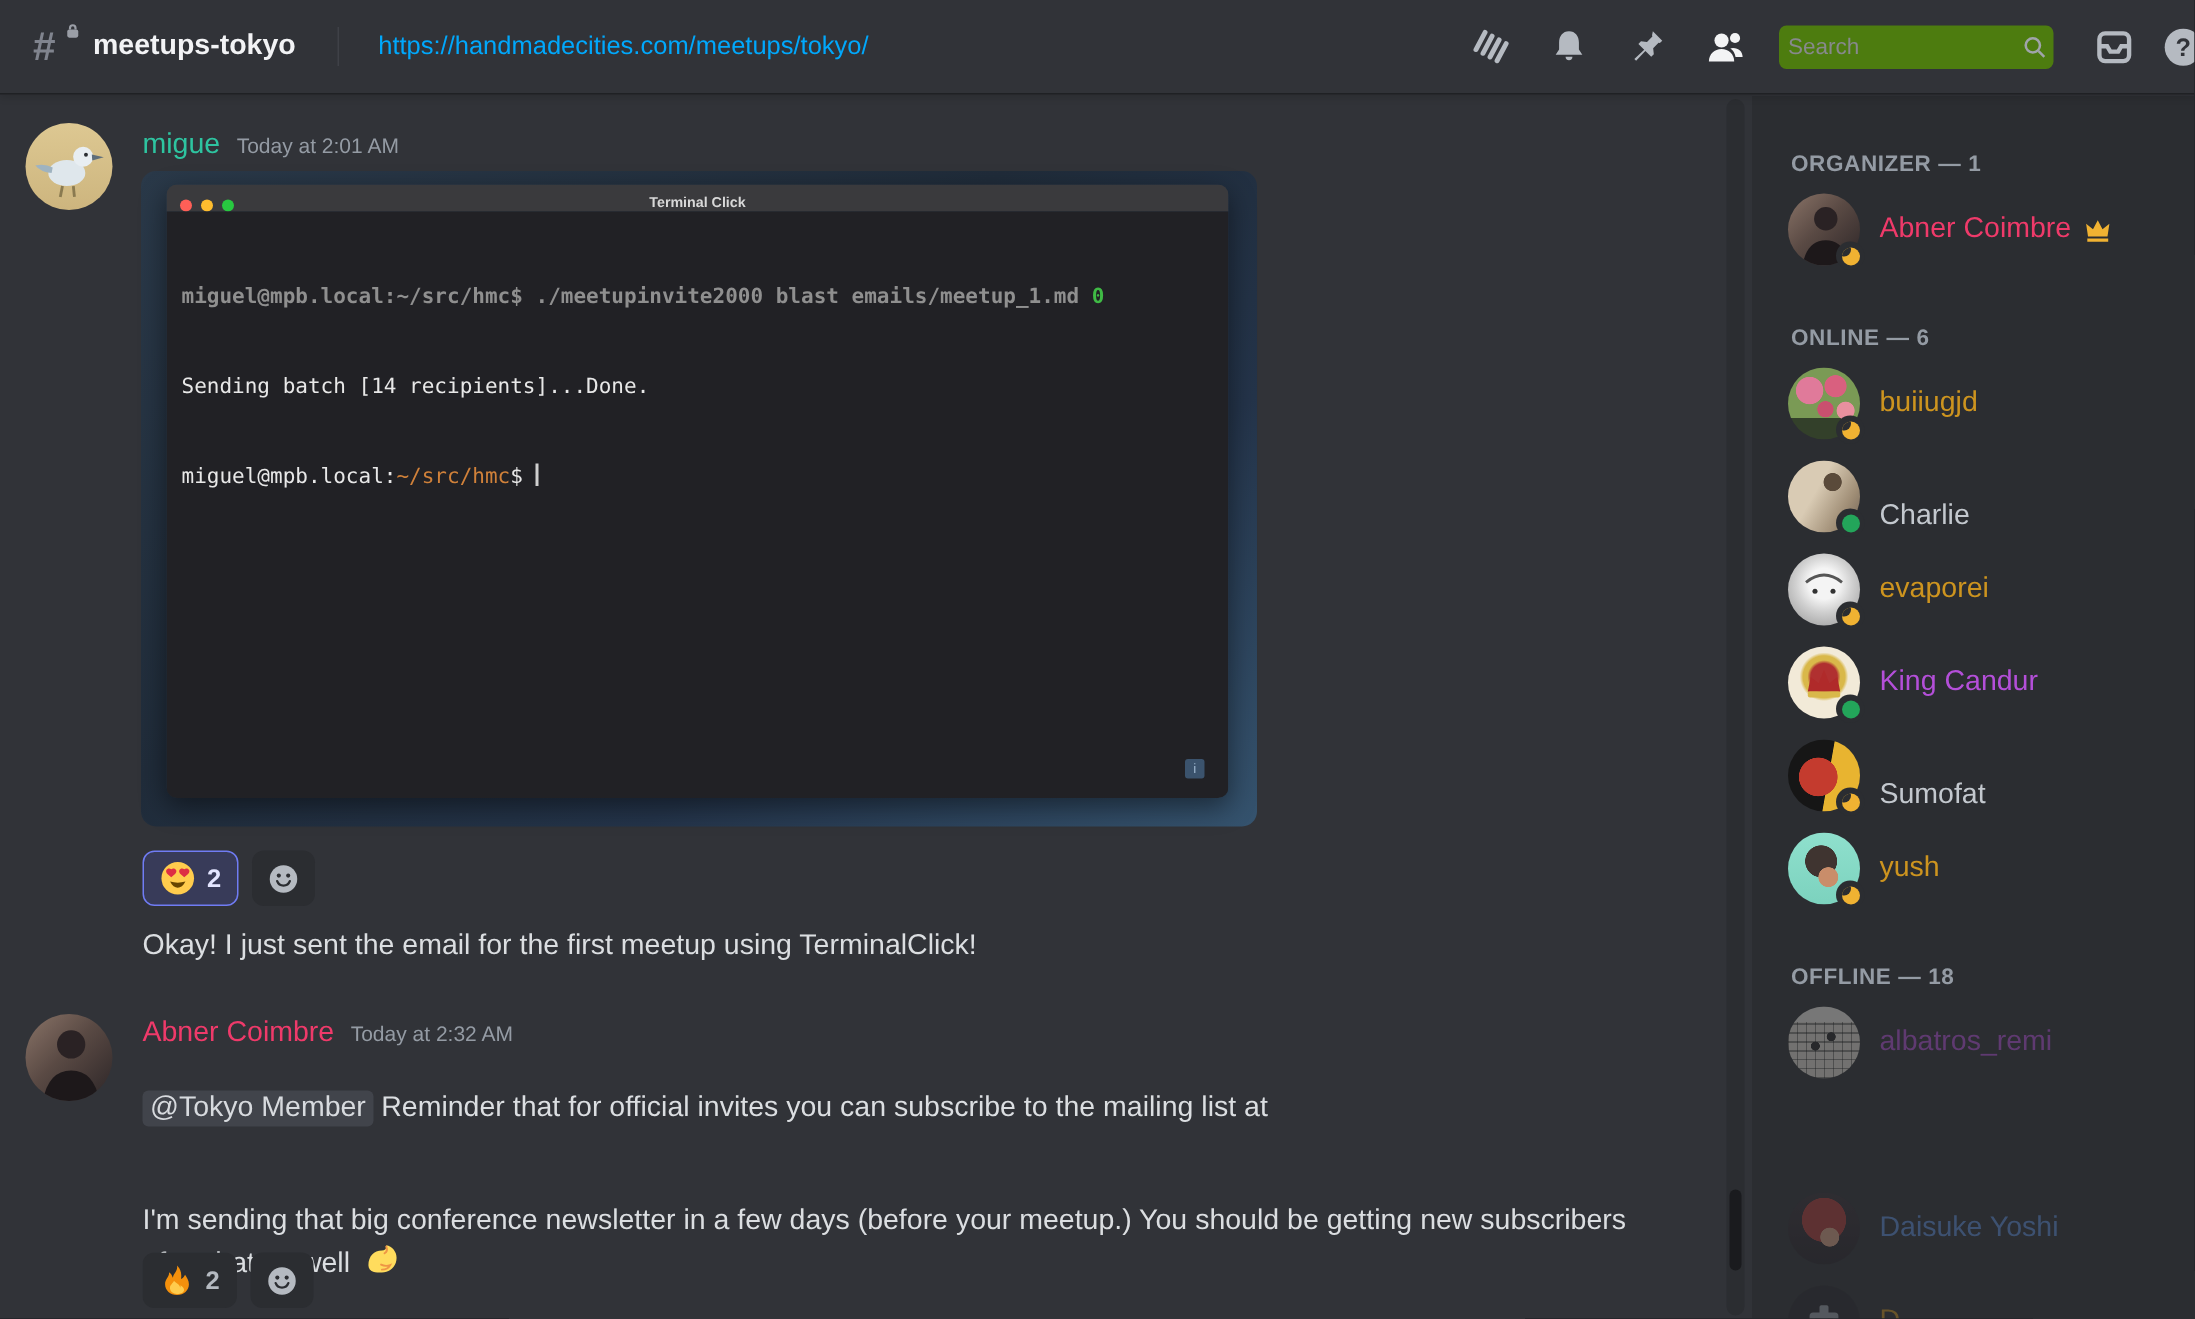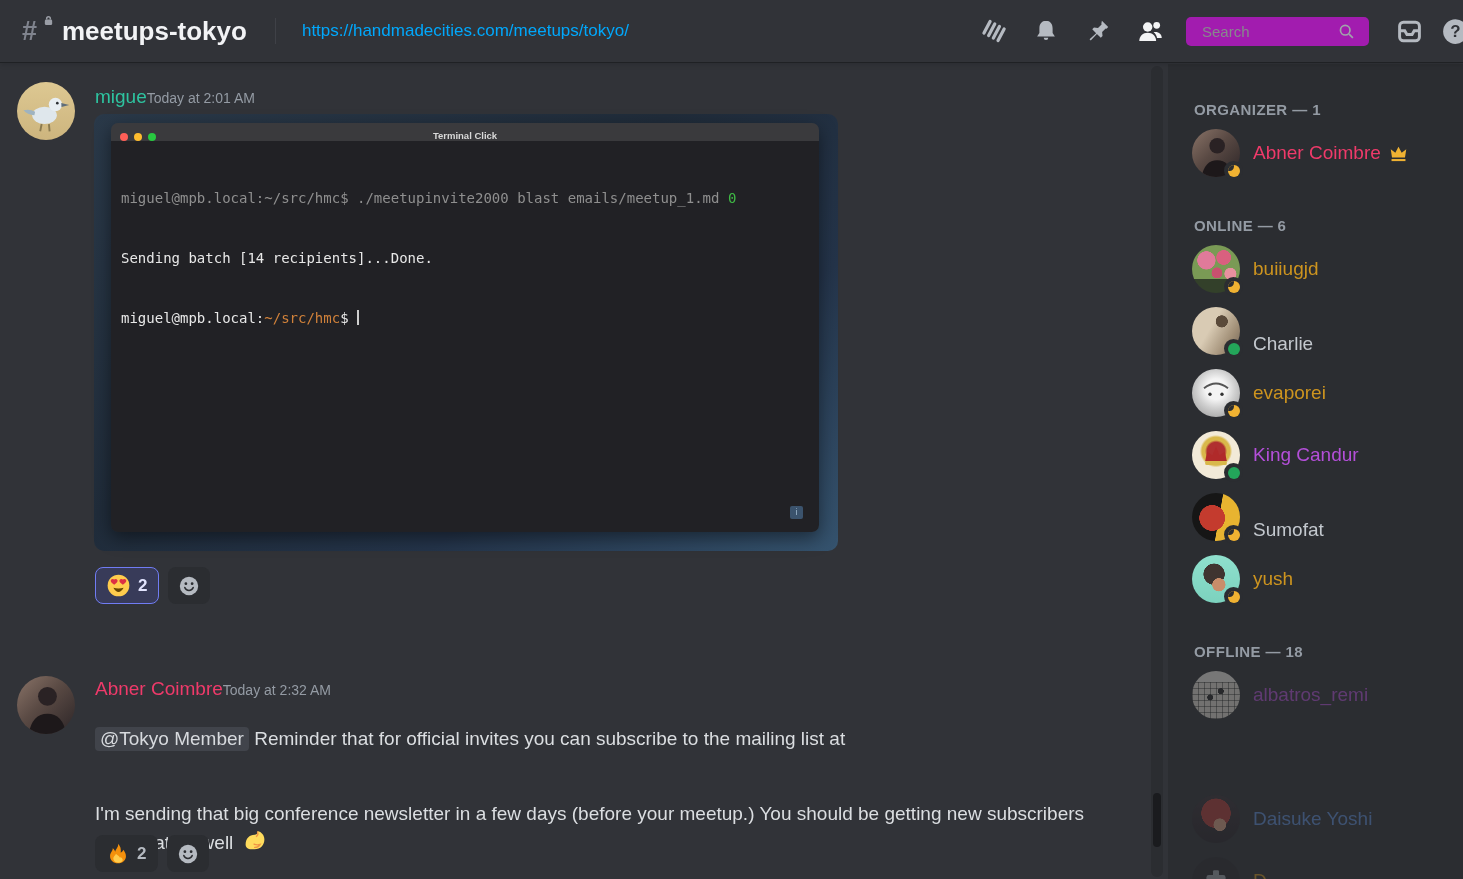--- a/index.html
+++ b/index.html
@@ -8,28 +8,28 @@
        font-family:"Liberation Sans",sans-serif;color:#dbdee1;}
 
   
   .topbar{position:absolute;left:0;top:0;width:1463px;height:63px;background:#313338;
           border-bottom:1px solid rgba(0,0,0,.35);box-shadow:0 2px 5px rgba(0,0,0,.12);
           display:flex;align-items:center;z-index:6;}
   .tb-left{display:flex;align-items:center;margin-left:22px;flex:0 0 auto;}
   .hashwrap{position:relative;width:30px;height:32px;}
   .hashwrap .hash{font-size:27px;font-weight:bold;color:#80848e;line-height:32px;}
   .hashwrap svg{position:absolute;right:-2px;top:0;}
-  .ch-name{font-size:26px;font-weight:bold;color:#f2f3f5;margin-left:10px;white-space:nowrap;}
+  .ch-name{font-size:19px;font-weight:bold;color:#f2f3f5;margin-left:10px;white-space:nowrap;}
   .tb-divider{width:1px;height:26px;background:#3f4147;margin:0 26px 0 28px;}
   .topic{font-size:17px;color:#00a8fc;text-decoration:none;white-space:nowrap;}
   .tb-right{display:flex;align-items:center;margin-left:auto;gap:0;}
   .tb-icon{width:52px;height:34px;display:flex;align-items:center;justify-content:center;cursor:pointer;}
   .tb-icon svg{display:block;}
-  .searchbox{width:183px;height:29px;background:#a21caf;border-radius:5px;display:flex;align-items:center;
-             margin:0 14px 0 10px;padding:0 14px;}
+  .searchbox{width:183px;height:29px;background:#4d7c0f;border-radius:5px;display:flex;align-items:center;
+             margin:0 14px 0 10px;padding:0 4px;}
   .searchbox input{flex:1;background:transparent;border:none;outline:none;color:#dbdee1;
                    font-size:15px;font-family:"Liberation Sans",sans-serif;min-width:0;}
   .searchbox input::placeholder{color:#87898c;}
   .helpwrap{width:40px;height:34px;position:relative;}
 
   
   .members{position:absolute;left:1168px;top:64px;width:295px;height:815px;background:#2b2d31;}
   .m-header{position:absolute;left:26px;font-size:15px;font-weight:bold;color:#949ba4;letter-spacing:.4px;white-space:nowrap;}
   .mrow{position:absolute;left:12px;width:272px;height:56px;display:flex;align-items:center;
         border-radius:6px;cursor:pointer;}
@@ -81,40 +81,40 @@
       radial-gradient(circle at 58% 62%, #d8a183 0 15%, transparent 16%),
       radial-gradient(circle at 50% 38%, #b03a35 0 38%, transparent 39%),
       linear-gradient(#352e34,#242026);}
   .av-partial{background:#26272b;display:flex;align-items:center;justify-content:center;}
   .av-migue{background:linear-gradient(#ddc892,#cdb57e);}
   .av-abner-chat{background:linear-gradient(135deg,#8a7468 0%,#5a4a44 45%,#2c2527 100%);}
 
   
   .chat{position:absolute;left:0;top:64px;width:1168px;height:815px;overflow:hidden;}
   .c-avatar{position:absolute;left:17px;width:58px;height:58px;border-radius:50%;overflow:hidden;cursor:pointer;}
-  .namerow{position:absolute;left:95px;display:flex;align-items:baseline;white-space:nowrap;}
+  .namerow{position:absolute;left:95px;display:flex;align-items:baseline;gap:11px;white-space:nowrap;}
   .uname{font-size:19px;font-weight:500;cursor:pointer;}
   .uname.green{color:#2ec4a0;} .uname.pink{color:#ef3a6a;}
   .tstamp{font-size:14px;color:#949ba4;}
   .msgtext{position:absolute;left:95px;font-size:19px;color:#dbdee1;line-height:29px;}
   .mention{background:#41444b;color:#d7dade;border-radius:4px;padding:1px 5px 2px;}
   .chatlink{color:#00a8fc;text-decoration:none;cursor:pointer;}
 
   
   .attachment{position:absolute;left:94px;top:50px;width:744px;height:437px;border-radius:10px;cursor:pointer;
       background:linear-gradient(145deg,#2a3949 0%,#202c3a 42%,#24344a 70%,#35536e 100%);}
   .term{position:absolute;left:17px;top:9px;width:708px;height:409px;border-radius:7px;overflow:hidden;
         box-shadow:0 6px 18px rgba(0,0,0,.45);}
   .term-titlebar{height:18px;background:#3a3a3d;display:flex;align-items:flex-end;position:relative;}
   .tl{width:8px;height:8px;border-radius:50%;margin-left:6px;}
   .tl.red{background:#ff5f57;margin-left:9px;} .tl.yellow{background:#febc2e;} .tl.green{background:#28c840;}
   .term-title{position:absolute;left:0;right:0;text-align:center;font-size:9.5px;font-weight:bold;color:#d8d8d8;}
   .term-body{position:relative;height:391px;background:#212125;padding:7px 10px 0 10px;
              font-family:"DejaVu Sans Mono",monospace;font-size:14px;line-height:20px;white-space:pre;}
-  .tline.dim{color:#8f8f8f;}
+  .tline.dim{color:#8f8f8f;font-weight:bold;}
   .tline{color:#e8e8e8;}
   .tgreen{color:#3fba45;}
   .tpath{color:#d0813a;margin-top:47px;}
   .cursor{display:inline-block;width:2px;height:15px;background:#cfcfcf;vertical-align:-2px;margin-left:8px;}
   .term-cornerbox{position:absolute;right:16px;bottom:13px;width:13px;height:13px;background:#3b536d;
       border-radius:2px;color:#9fb8cf;font-size:9px;line-height:13px;text-align:center;
       font-family:"Liberation Sans",sans-serif;}
 
   
   .reactions{position:absolute;left:95px;display:flex;gap:9px;}
@@ -250,20 +250,21 @@
       <div class="addreact">
         <svg width="22" height="22" viewBox="0 0 24 24">
           <circle cx="12" cy="12" r="10" fill="#b5bac1"></circle>
           <circle cx="8.6" cy="9.5" r="1.5" fill="#2b2d31"></circle>
           <circle cx="15.4" cy="9.5" r="1.5" fill="#2b2d31"></circle>
           <path d="M7.4 13.6a4.9 4.9 0 0 0 9.2 0" fill="none" stroke="#2b2d31" stroke-width="1.7" stroke-linecap="round"></path>
         </svg>
       </div>
     </div>
 
+    <div class="msgtext" style="top:552px;">Okay! I just sent the email for the first meetup using TerminalClick!</div>
 
     <div class="c-avatar av-abner-chat" style="top:612px;">
       <svg width="58" height="58" viewBox="0 0 40 40">
         <circle cx="21" cy="14" r="6.5" fill="#2a2224"></circle>
         <path d="M8 40q2.5-14 13-14t13 14z" fill="#1d181a"></path>
       </svg>
     </div>
     <div class="namerow" style="top:614px;">
       <span class="uname pink">Abner Coimbre</span>
       <span class="tstamp">Today at 2:32 AM</span>

